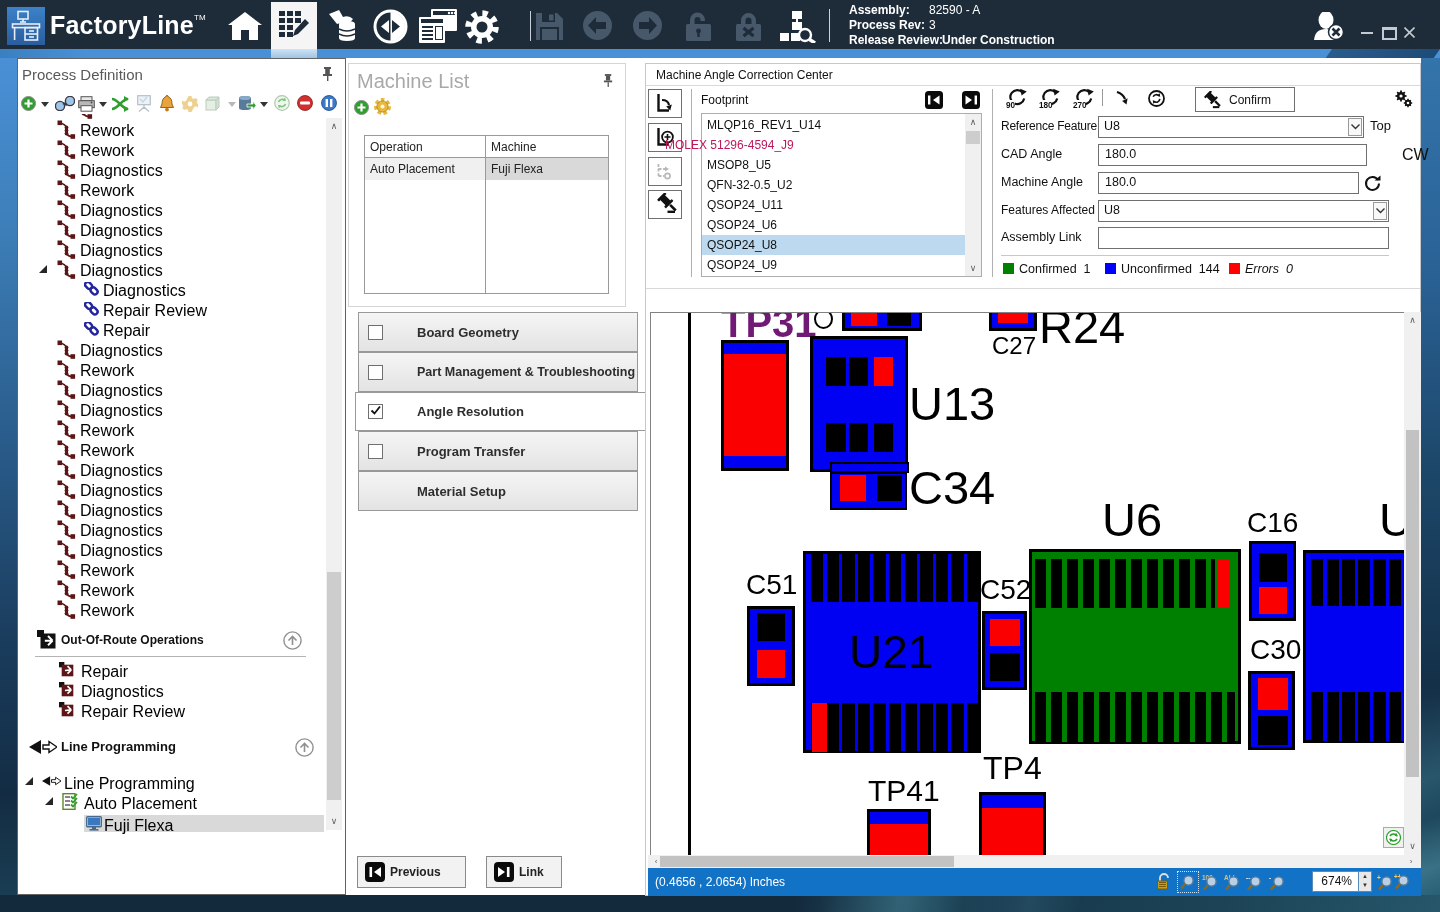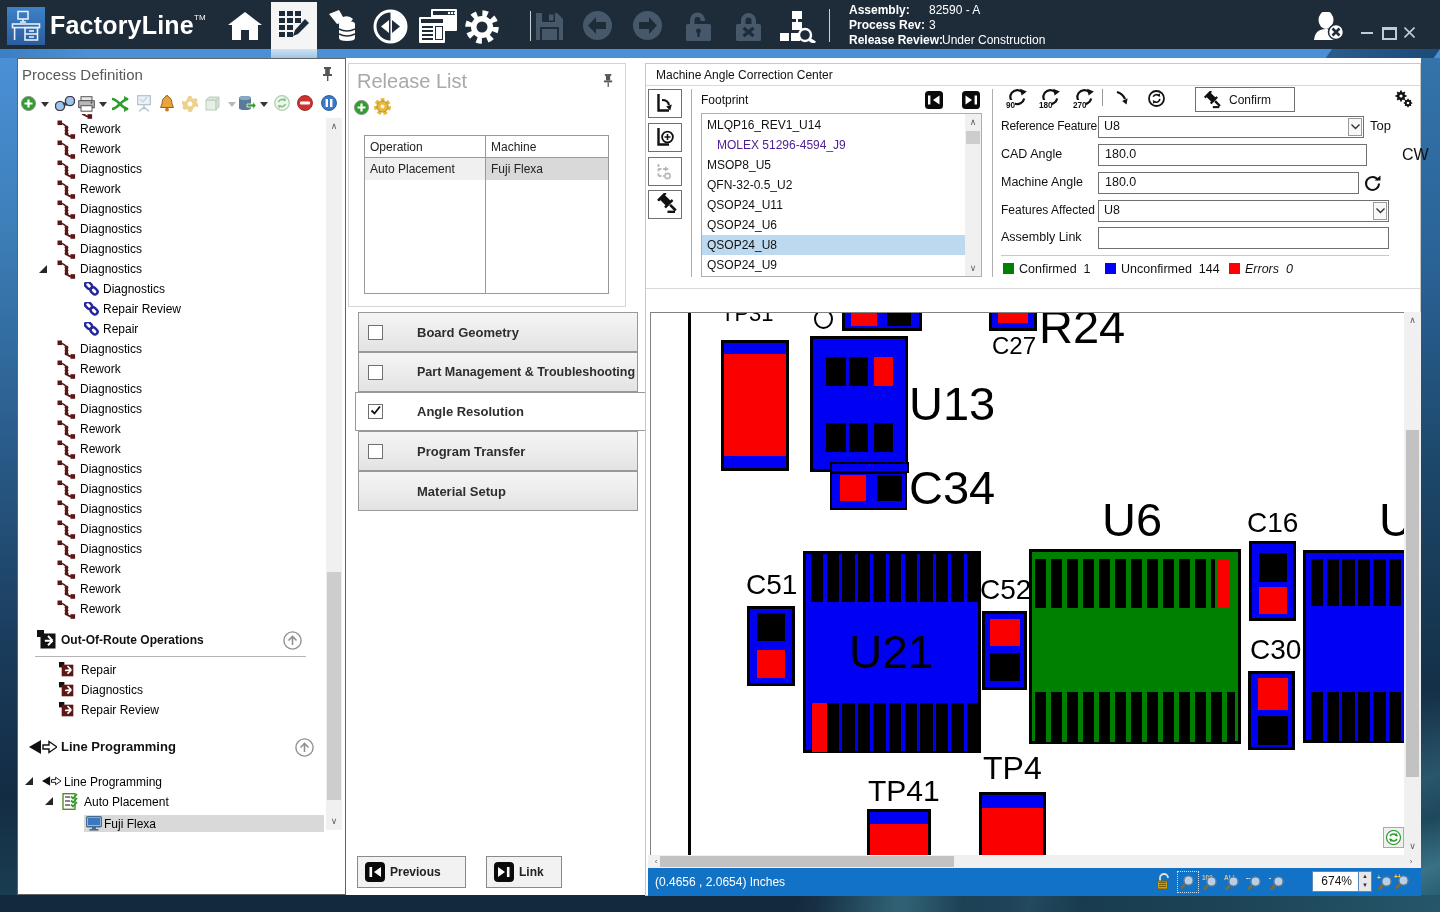--- a/index.html
+++ b/index.html
@@ -12,21 +12,21 @@
   #strip{left:0;top:49px;width:1440px;height:9px;background:linear-gradient(to right,#3a7fc1 0,#4a90d6 6%,#4a90d6 100%);}
   #stripdark{left:1332px;top:49px;width:108px;height:9px;background:linear-gradient(to right,#2a5c8c,#1d4b78);transform:skewX(-35deg);transform-origin:top left;}
   #leftborder{left:0;top:58px;width:17px;height:837px;background:linear-gradient(180deg,#4a90d6 0%,#3d7fb9 20%,#2a5d8c 45%,#1a3c5c 70%,#132c44 88%,#1a3d52 100%);}
   #rightborder{left:1421px;top:58px;width:19px;height:837px;background:linear-gradient(180deg,#3374ab 0%,#2a6296 25%,#1c4668 50%,#143048 75%,#1f4a5e 92%,#2a5f74 100%);}
   #bottomborder{left:0;top:895px;width:1440px;height:17px;background:linear-gradient(100deg,#13293c 0%,#13293c 55%,#234d60 63%,#17374c 70%,#1c4456 85%,#26566a 100%);}
   #content{left:17px;top:58px;width:1404px;height:837px;background:#ffffff;}
   
   #panelL{left:17px;top:58px;width:329px;height:837px;background:#fff;border:1px solid #646464;box-sizing:border-box;}
   #panelR{left:645px;top:63px;width:776px;height:833px;background:#fff;border:1px solid #c8c8c8;box-sizing:border-box;}
   .ptitle{font-size:15px;color:#595959;}
-  .tree{font-size:12px;color:#000;}
+  .tree{font-size:16px;color:#000;}
   
   .sbtrack{background:#f0f0f0;}
   .sbthumb{background:#cdcdcd;}
   .sbarrow{color:#606060;font-size:9px;text-align:center;}
 </style>
 </head>
 <body>
 <div id="root">
   <div class="abs" id="topbar"></div>
   <div class="abs" id="strip"></div>
@@ -161,21 +161,21 @@
       <circle cx="26" cy="24" r="6" fill="#1e2c3a" stroke="#fff" stroke-width="2.4"></circle>
       <line x1="30.5" y1="28.5" x2="36" y2="32" stroke="#fff" stroke-width="3.5"></line>
     </svg>
     <div class="abs" style="left:829px;top:9px;width:1px;height:33px;background:#c8d2da;"></div>
 
     <div class="abs" style="left:849px;top:3px;color:#fff;font-size:12px;font-weight:bold;">Assembly:</div>
     <div class="abs" style="left:929px;top:3px;color:#fff;font-size:12px;">82590 - A</div>
     <div class="abs" style="left:849px;top:18px;color:#fff;font-size:12px;font-weight:bold;">Process Rev:</div>
     <div class="abs" style="left:929px;top:18px;color:#fff;font-size:12px;">3</div>
     <div class="abs" style="left:849px;top:33px;color:#fff;font-size:12px;font-weight:bold;">Release Review:</div>
-    <div class="abs" style="left:942px;top:33px;color:#fff;font-size:12px;">Under Construction</div>
+    <div class="abs" style="left:942px;top:33px;color:#fff;font-size:12px;font-weight:bold;">Under Construction</div>
 
     <svg class="abs" style="left:1314px;top:12px;" width="33" height="28" viewBox="0 0 33 28">
       <ellipse cx="12" cy="8" rx="7.5" ry="9" fill="#fff"></ellipse>
       <path d="M0 28 Q1 17 12 17 Q23 17 24 28 Z" fill="#fff"></path>
       <circle cx="22" cy="20" r="7.5" fill="#fff" stroke="#1e2c3a" stroke-width="1.5"></circle>
       <path d="M18.5 16.5 l7 7 m0 -7 l-7 7" stroke="#1e2c3a" stroke-width="2.6"></path>
     </svg>
 
     <div class="abs" style="left:1361px;top:32px;width:12px;height:2px;background:#c3cad1;"></div>
     <div class="abs" style="left:1382px;top:27px;width:11px;height:8px;border:2px solid #c3cad1;border-top-width:3px;"></div>
@@ -474,21 +474,21 @@
   <div class="abs tree" style="left:104px;top:817px;">Fuji Flexa</div>
   </div>
 
   <div class="abs sbtrack" style="left:326px;top:118px;width:16px;height:712px;"></div>
   <div class="abs sbarrow" style="left:326px;top:118px;width:16px;height:17px;line-height:17px;">∧</div>
   <div class="abs sbthumb" style="left:327px;top:572px;width:14px;height:228px;"></div>
   <div class="abs sbarrow" style="left:326px;top:813px;width:16px;height:17px;line-height:17px;">∨</div>
 
   <div class="abs" id="panelM" style="left:0;top:0;width:0;height:0;">
   <div class="abs" style="left:348px;top:63px;width:276px;height:242px;border:1px solid #d5d5d5;background:#fff;"></div>
-  <div class="abs" style="left:357px;top:70px;font-size:20px;color:#a9a9a9;">Release List</div>
+  <div class="abs" style="left:357px;top:70px;font-size:20px;color:#a9a9a9;">Machine List</div>
   <svg class="abs" style="left:603px;top:74px;" width="11" height="13" viewBox="0 0 12 14">
 <g fill="#555">
           <rect x="2" y="0" width="7" height="2"></rect>
           <rect x="3.2" y="2" width="4.6" height="5"></rect>
           <rect x="1" y="7" width="9" height="2"></rect>
           <rect x="5" y="9" width="1.4" height="5"></rect>
         </g>
       </svg>
   <svg class="abs" style="left:354px;top:100px;" width="15" height="15" viewBox="0 0 15 15">
 <circle cx="7.5" cy="7.5" r="7" fill="#2f9e2f" stroke="#8a8a8a" stroke-width="1"></circle>
@@ -582,21 +582,21 @@
         <rect x="3" y="4.5" width="2.4" height="9" fill="#fff"></rect>
         <path d="M14.5 4.5 L8 9 L14.5 13.5 Z" fill="#fff"></path>
       </svg>
   <svg class="abs" style="left:962px;top:91px;" width="18" height="18" viewBox="0 0 18 18">
         <rect x="0" y="0" width="18" height="18" rx="3.5" fill="#0a0a0a"></rect>
         <path d="M3.5 4.5 L10 9 L3.5 13.5 Z" fill="#fff"></path>
         <rect x="12.6" y="4.5" width="2.4" height="9" fill="#fff"></rect>
       </svg>
   <div class="abs" style="left:701px;top:113px;width:281px;height:164px;border:1px solid #adadad;background:#fff;box-sizing:border-box;"></div>
   <div class="abs" style="left:707px;top:118px;font-size:12px;color:#111;">MLQP16_REV1_U14</div>
-  <div class="abs" style="left:717px;top:138px;font-size:12px;color:#4c1d95;">MOLEX 51296-4594_J9</div>
+  <div class="abs" style="left:665px;top:138px;font-size:12px;color:#be185d;">MOLEX 51296-4594_J9</div>
   <div class="abs" style="left:707px;top:158px;font-size:12px;color:#111;">MSOP8_U5</div>
   <div class="abs" style="left:707px;top:178px;font-size:12px;color:#111;">QFN-32-0.5_U2</div>
   <div class="abs" style="left:707px;top:198px;font-size:12px;color:#111;">QSOP24_U11</div>
   <div class="abs" style="left:707px;top:218px;font-size:12px;color:#111;">QSOP24_U6</div>
   <div class="abs" style="left:702px;top:235px;width:263px;height:20px;background:#bcd9ef;"></div>
   <div class="abs" style="left:707px;top:238px;font-size:12px;color:#111;">QSOP24_U8</div>
   <div class="abs" style="left:707px;top:258px;font-size:12px;color:#111;">QSOP24_U9</div>
   <div class="abs sbtrack" style="left:965px;top:114px;width:16px;height:162px;"></div>
   <div class="abs sbarrow" style="left:965px;top:114px;width:16px;height:16px;line-height:16px;">∧</div>
   <div class="abs sbthumb" style="left:966px;top:131px;width:14px;height:13px;"></div>
@@ -694,21 +694,21 @@
   <div class="abs" style="left:1003px;top:263px;width:11px;height:11px;background:#008000;"></div>
   <div class="abs" style="left:1019px;top:262px;font-size:12.5px;color:#111;">Confirmed&nbsp;&nbsp;1</div>
   <div class="abs" style="left:1105px;top:263px;width:11px;height:11px;background:#0000ff;"></div>
   <div class="abs" style="left:1121px;top:262px;font-size:12.5px;color:#111;">Unconfirmed&nbsp;&nbsp;144</div>
   <div class="abs" style="left:1229px;top:263px;width:11px;height:11px;background:#ff0000;"></div>
   <div class="abs" style="left:1245px;top:262px;font-size:12.5px;color:#111;font-style:italic;">Errors&nbsp;&nbsp;0</div>
   </div>
   <div class="abs" id="canvaszone" style="left:0;top:0;width:0;height:0;">
   <div class="abs" id="canvas" style="left:650px;top:312px;width:754px;height:543px;background:#fff;border-top:1px solid #828282;border-left:1px solid #828282;box-sizing:border-box;overflow:hidden;">
     <div class="abs" style="left:37px;top:0;width:3px;height:543px;background:#000;"></div>
-    <div class="abs" style="left:70px;top:-10px;font-size:22px;color:#000000;white-space:nowrap;line-height:1;">TP31</div>
+    <div class="abs" style="left:70px;top:-10px;font-size:40px;color:#701a75;white-space:nowrap;line-height:1;font-weight:bold;">TP31</div>
     <div class="abs" style="left:70px;top:27px;width:68px;height:131px;background:#0000f2;border:3px solid #000;box-sizing:border-box;"></div>
     <div class="abs" style="left:73px;top:41px;width:62px;height:102px;background:#fb0000;"></div>
     <div class="abs" style="left:163px;top:-4px;width:15px;height:16px;border:2.8px solid #000;border-radius:50%;"></div>
     <div class="abs" style="left:191px;top:-6px;width:80px;height:24px;background:#0000f2;border:3px solid #000;box-sizing:border-box;"></div>
     <div class="abs" style="left:200px;top:0px;width:26px;height:13px;background:#fb0000;"></div>
     <div class="abs" style="left:236px;top:0px;width:24px;height:13px;background:#000;"></div>
     <div class="abs" style="left:338px;top:-6px;width:48px;height:24px;background:#0000f2;border:3px solid #000;box-sizing:border-box;"></div>
     <div class="abs" style="left:347px;top:0px;width:30px;height:10px;background:#fb0000;"></div>
     <div class="abs" style="left:341px;top:21px;font-size:24px;color:#000;white-space:nowrap;line-height:1;">C27</div>
     <div class="abs" style="left:388px;top:-10px;font-size:47px;color:#000;white-space:nowrap;line-height:1;">R24</div>

